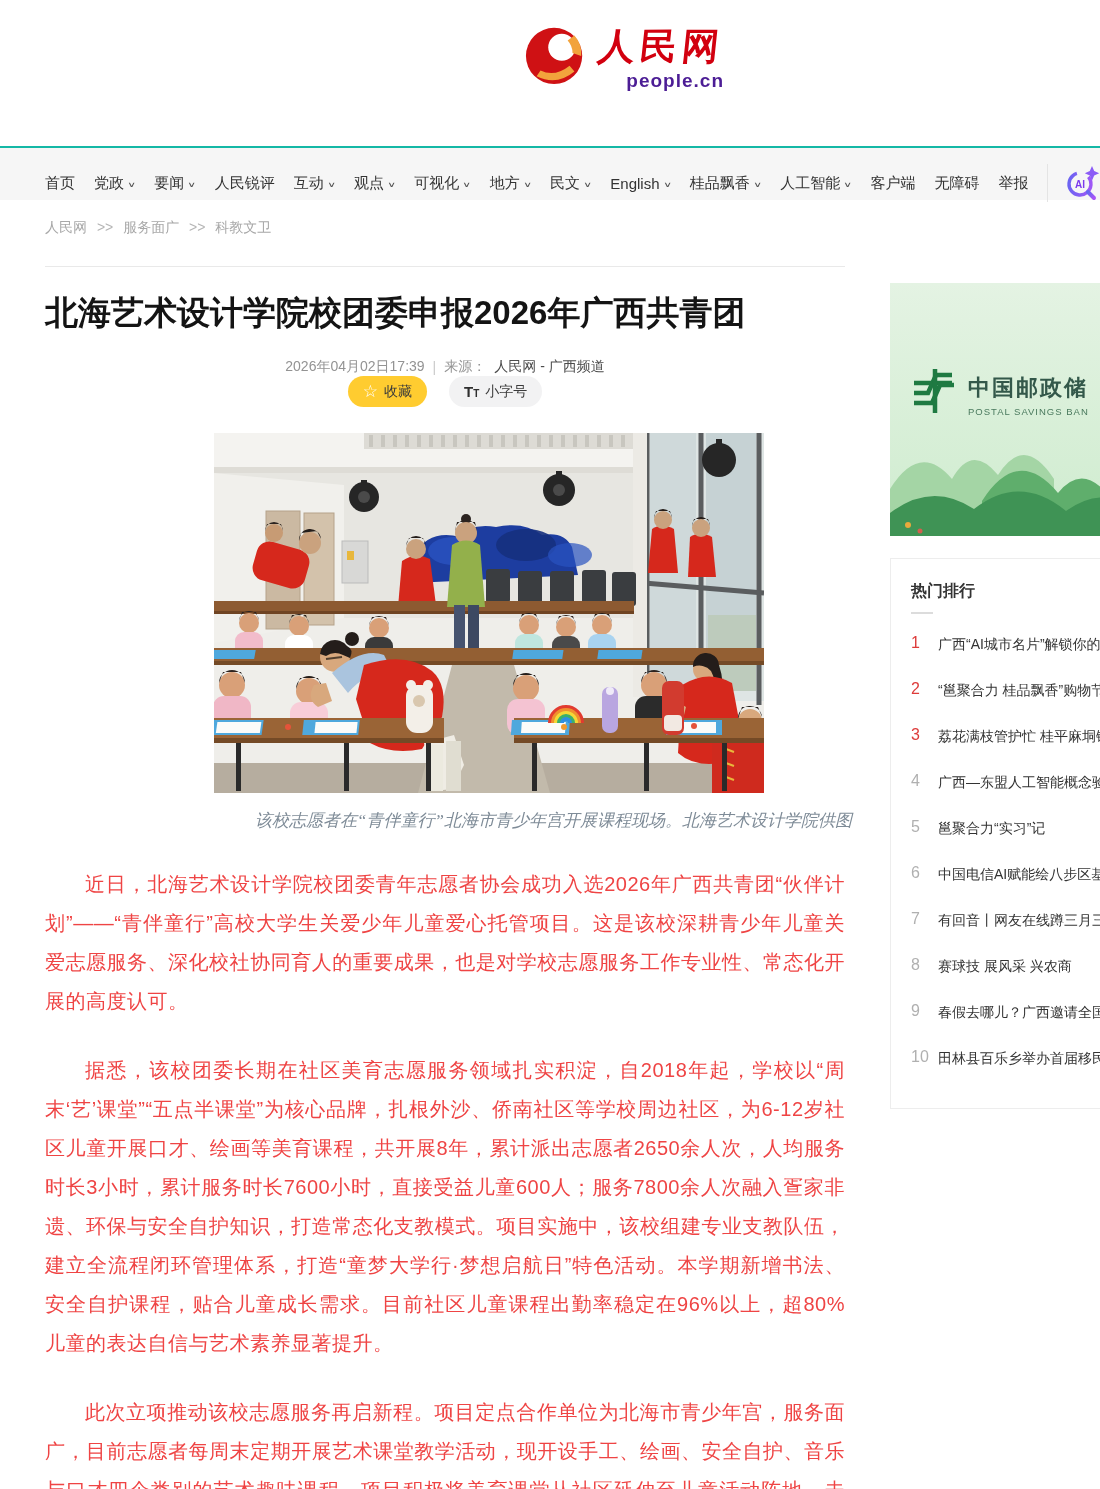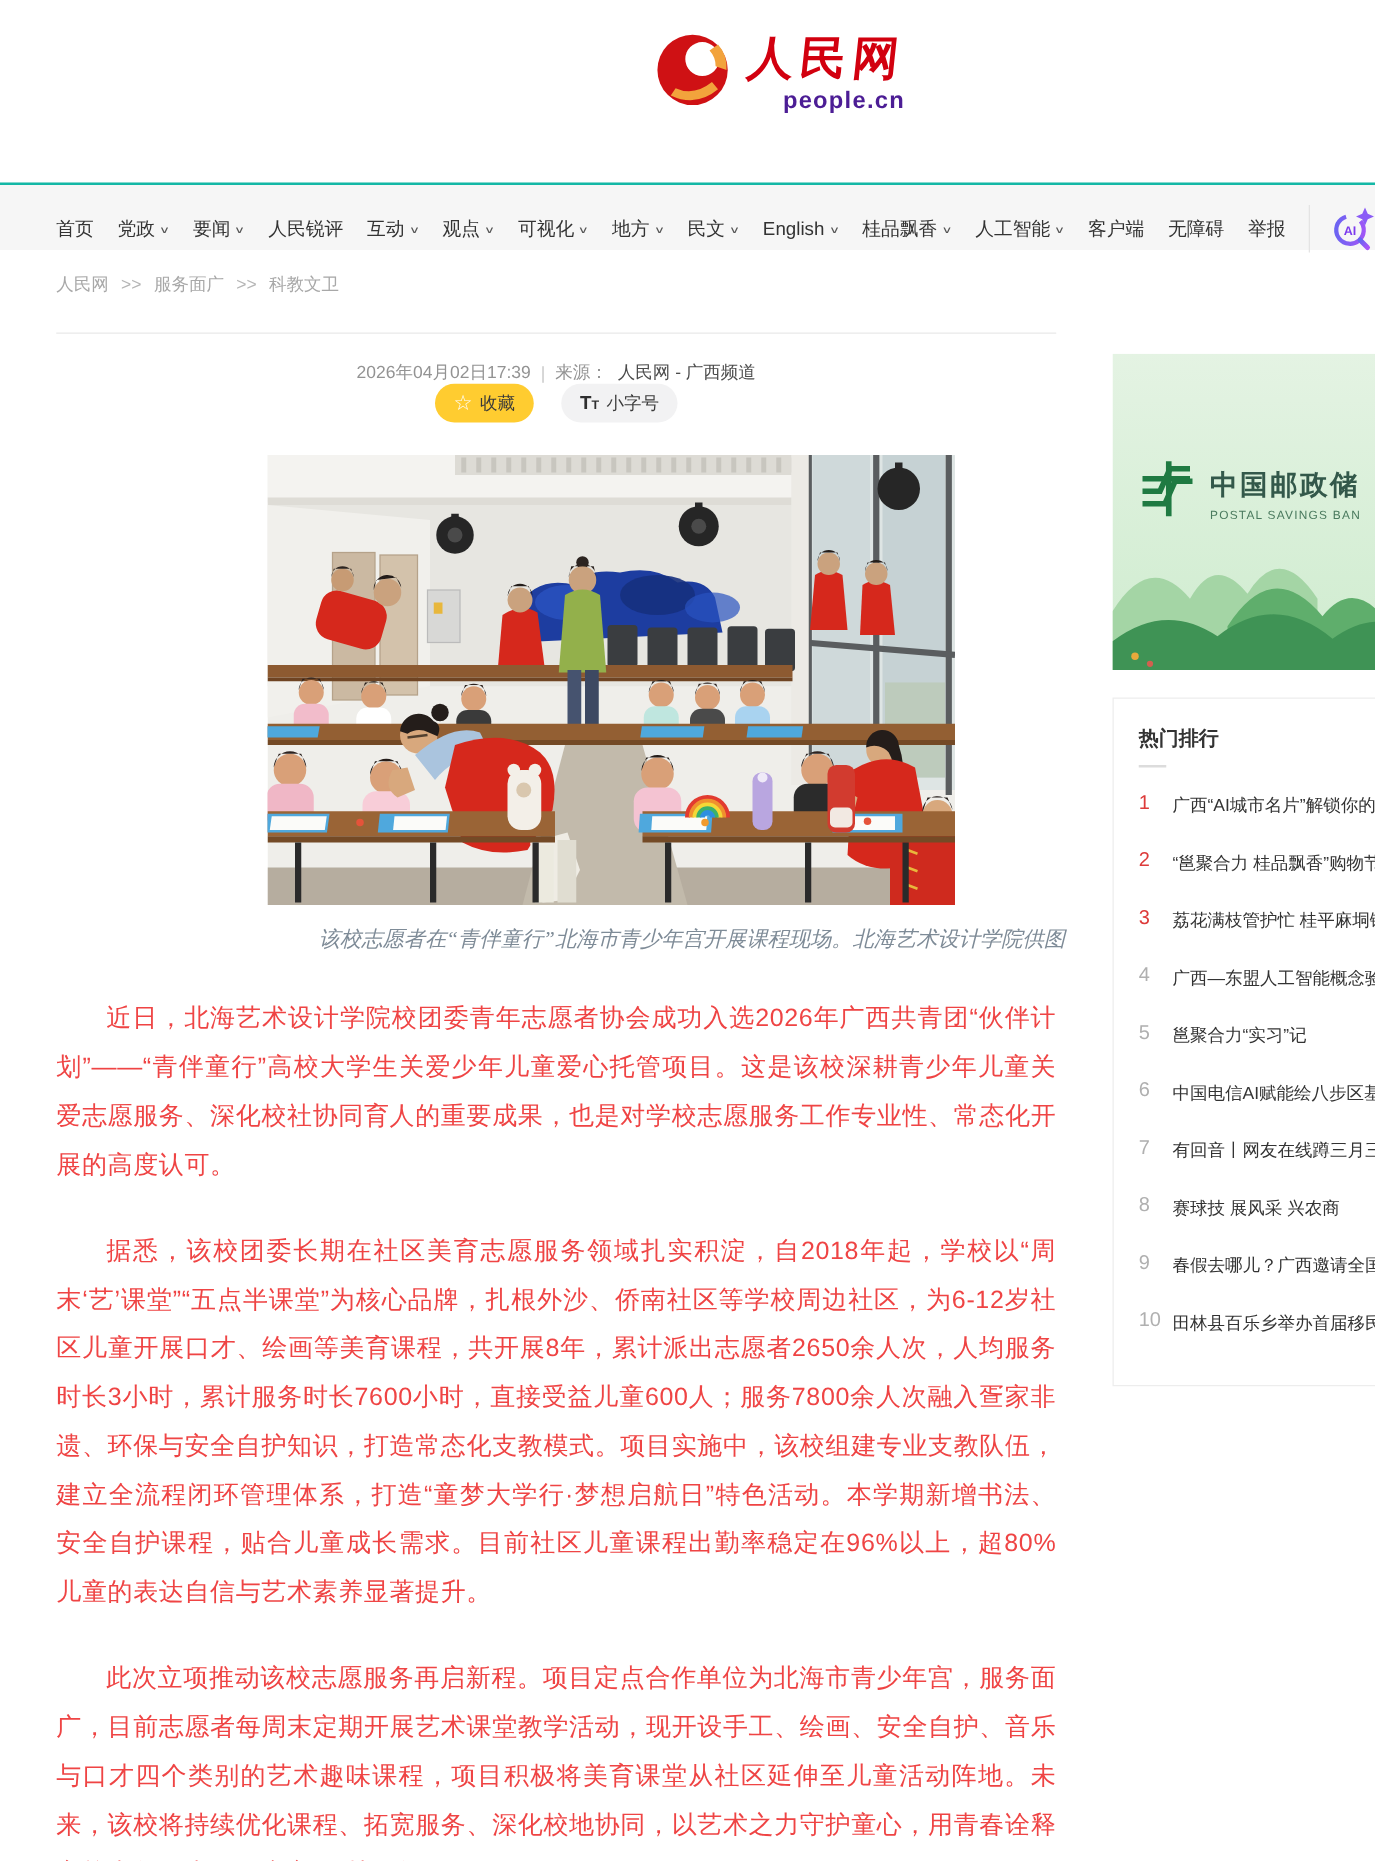--- a/index.html
+++ b/index.html
@@ -155,20 +155,21 @@
   <div class="breadcrumb">
     <a>人民网</a>
     <span class="sep">&gt;&gt;</span>
     <a>服务面广</a>
     <span class="sep">&gt;&gt;</span>
     <a>科教文卫</a>
   </div>
 
   <div class="article">
     <h1 class="title">
+      <span style="display:block">北海艺术设计学院校团委申报2026年广西共青团</span>
     </h1>
 
     <div class="meta-row">
       <div class="meta-left">
         <span>2026年04月02日17:39</span>
         <span class="meta-divider">|</span>
         <span>来源：</span>
         <a class="src">人民网 - 广西频道</a>
       </div>
       <div class="pills">

